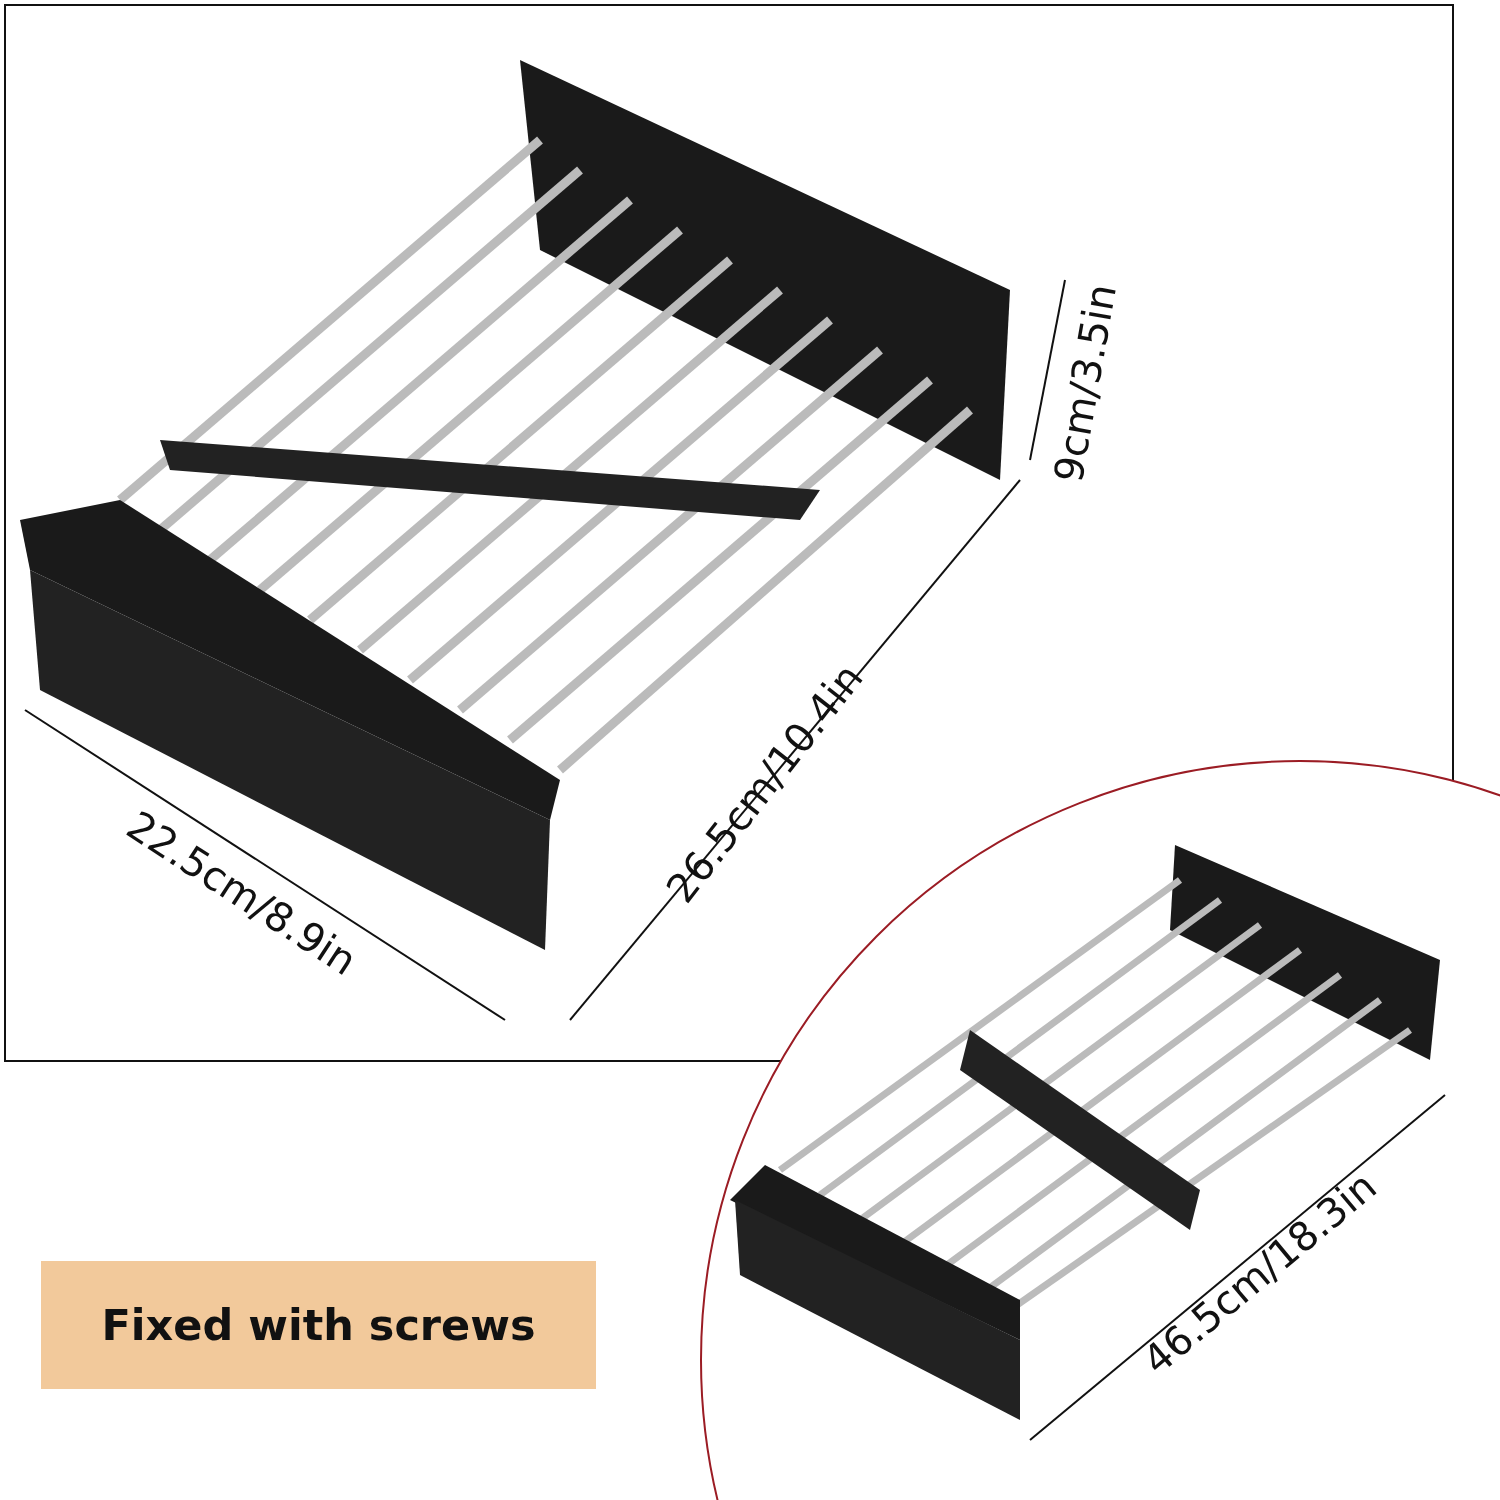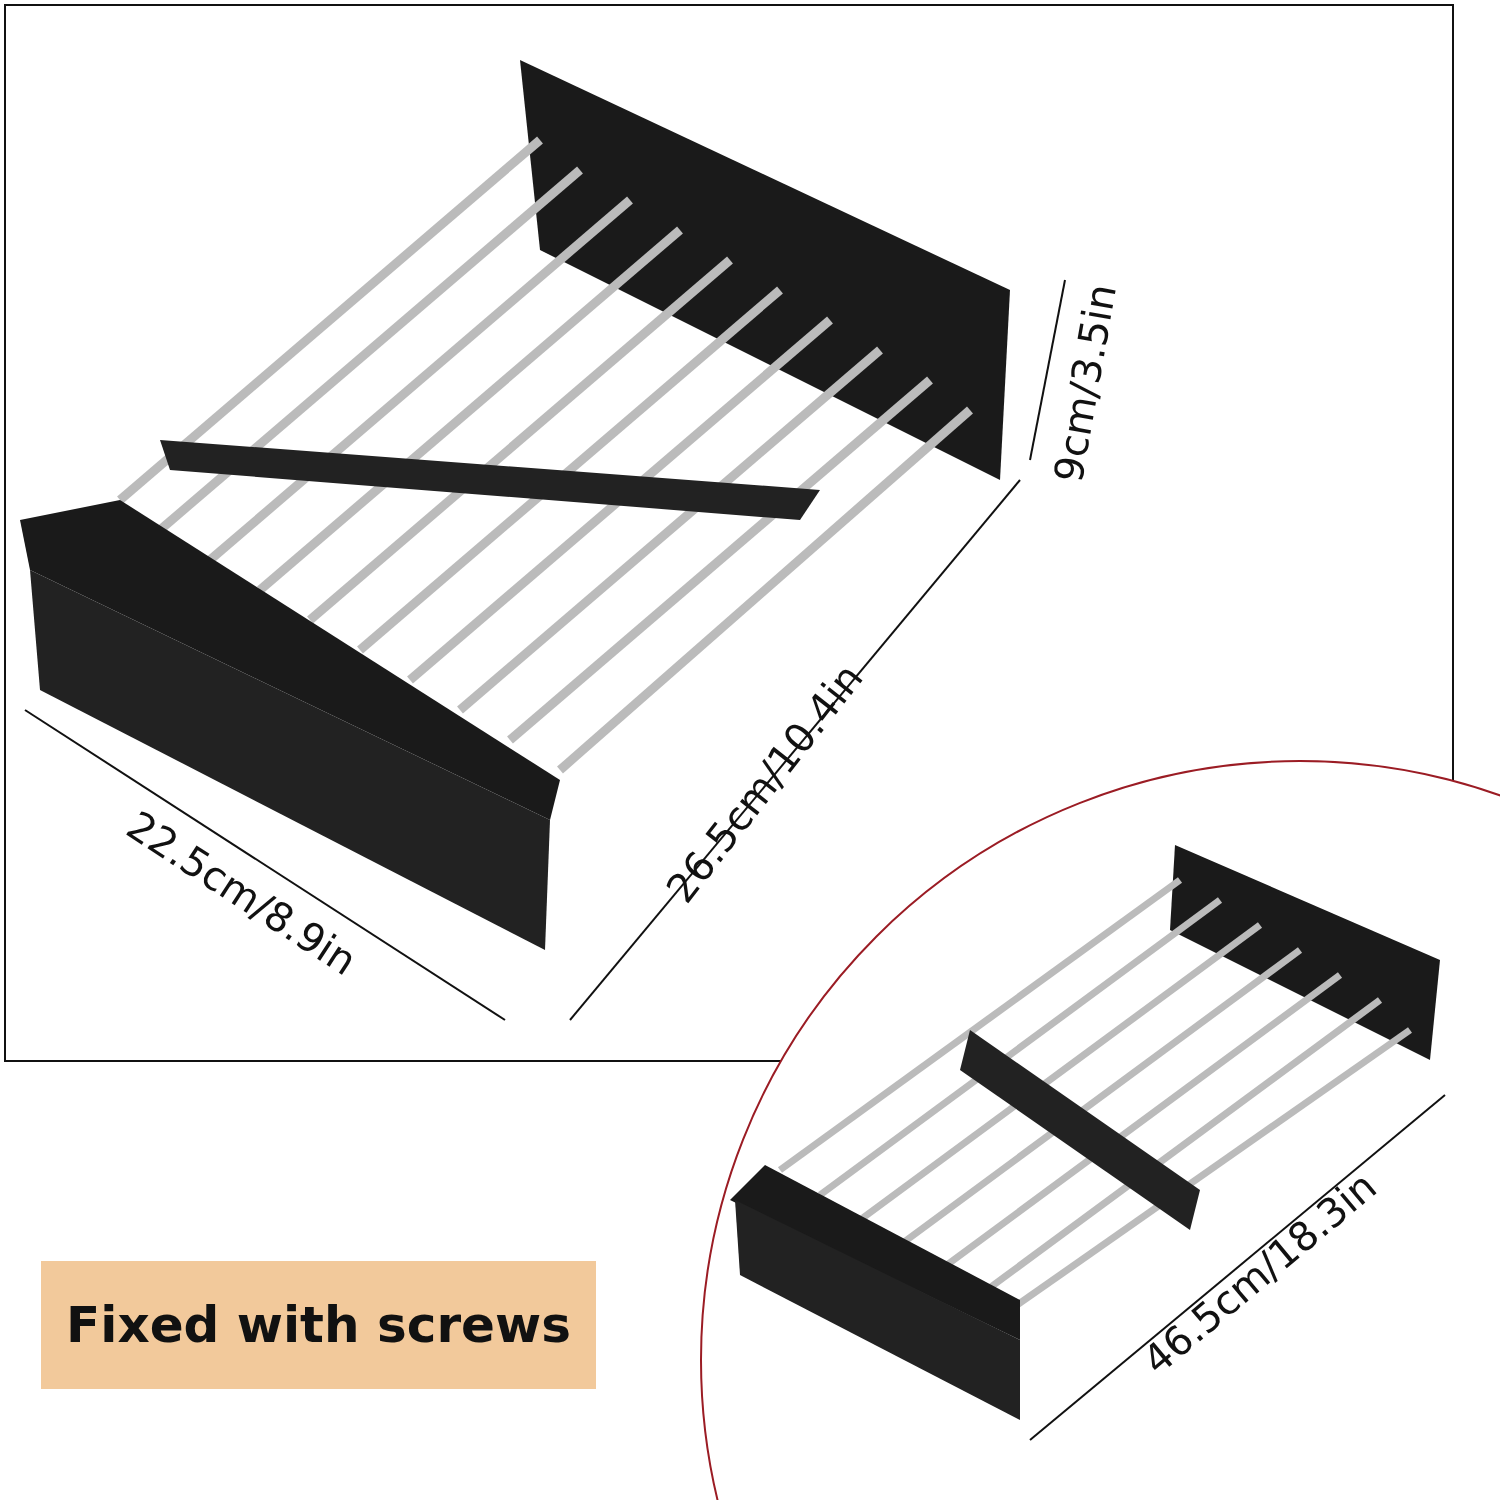--- a/index.html
+++ b/index.html
@@ -1,21 +1,21 @@
 <!DOCTYPE html>
 <html><head>
 <meta charset="utf-8">
 <style>
   html,body{margin:0;padding:0;background:#fff;}
   body{width:1500px;height:1500px;position:relative;overflow:hidden;font-family:"DejaVu Sans",sans-serif;}
   .frame{position:absolute;left:4px;top:4px;width:1450px;height:1058px;border:2px solid #111;box-sizing:border-box;}
   .circle{position:absolute;left:700px;top:760px;width:1200px;height:1200px;border-radius:50%;border:2px solid #9b1c24;box-sizing:border-box;background:#fff;}
   .dim{position:absolute;font-size:40px;color:#111;white-space:nowrap;transform-origin:center;}
   .badge{position:absolute;left:41px;top:1261px;width:555px;height:128px;background:#f2c99b;display:flex;align-items:center;justify-content:center;}
-  .badge span{font-family:"DejaVu Sans",sans-serif;font-weight:bold;font-size:50px;color:#111;}
+  .badge span{font-family:"DejaVu Sans",sans-serif;font-weight:bold;font-size:43px;color:#111;}
   svg{position:absolute;left:0;top:0;}
 </style>
 </head>
 <body>
 
 <div class="frame"></div>
 <div class="circle"></div>
 
 <svg width="1500" height="1500">
 

